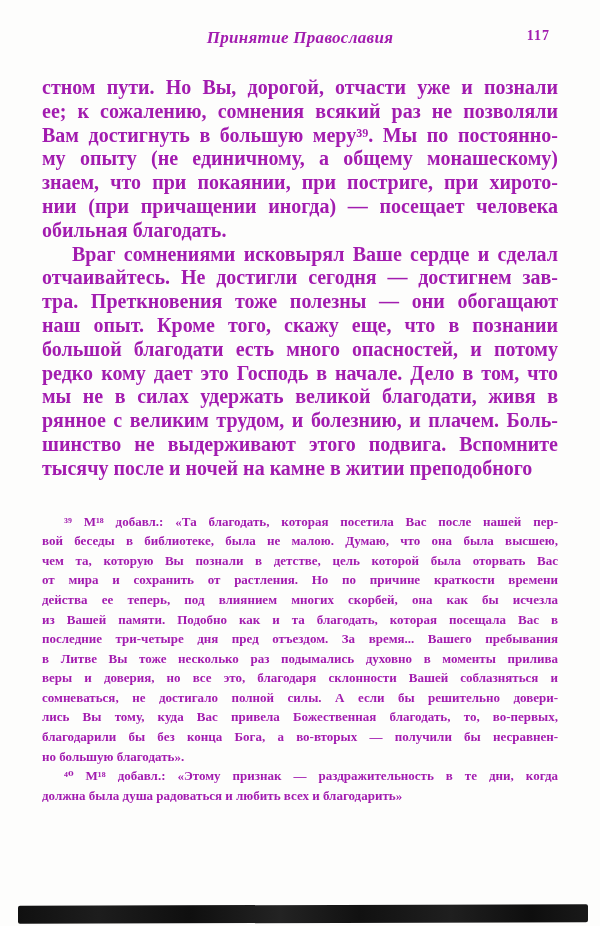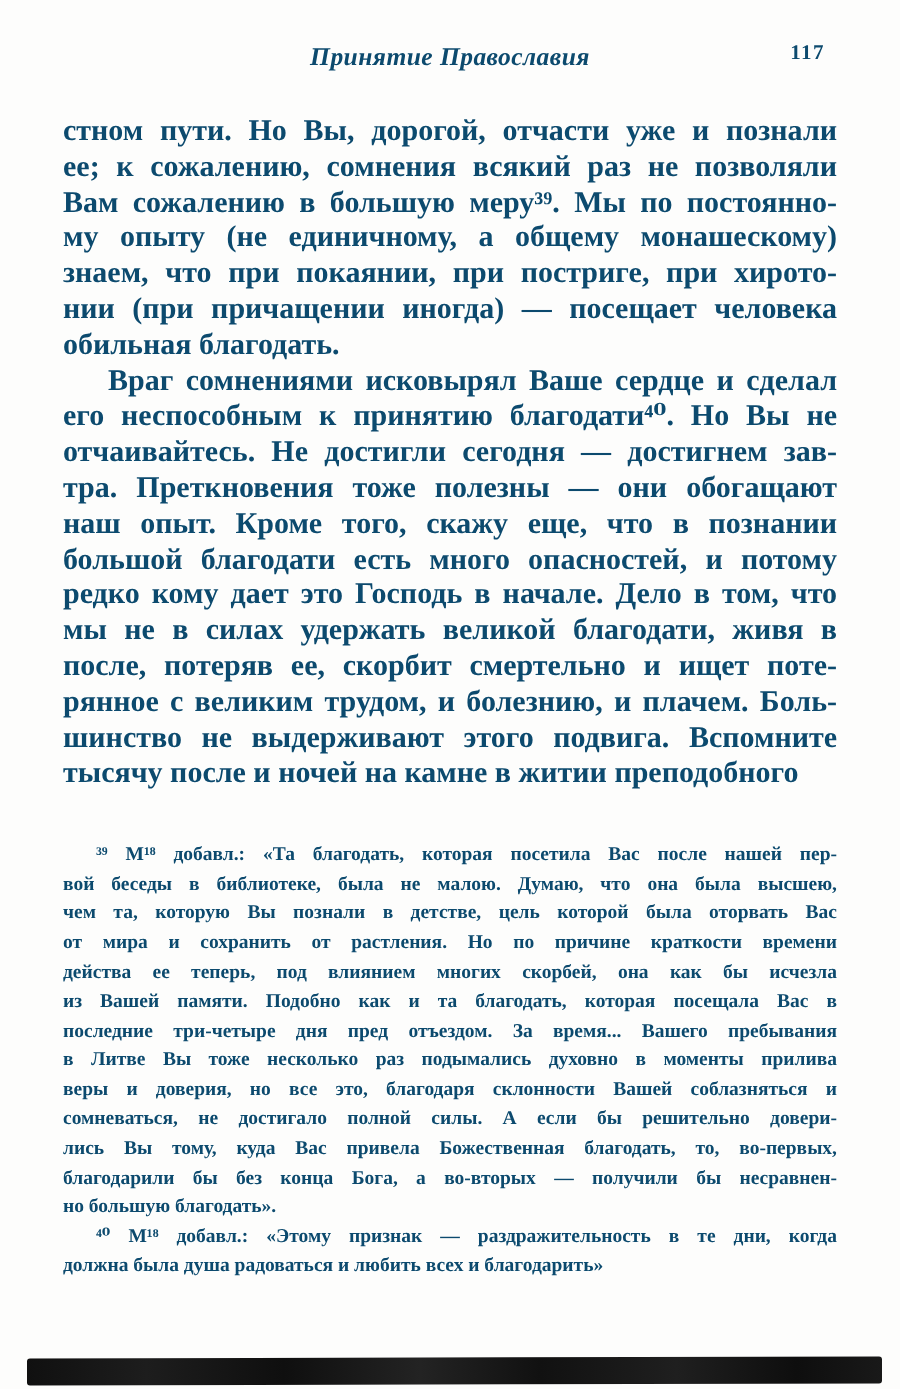--- a/index.html
+++ b/index.html
@@ -1,18 +1,18 @@
 <!DOCTYPE html>
 <html lang="ru"><head>
 <meta charset="utf-8">
 <style>
   html,body{margin:0;padding:0;background:#ffffff;}
   .page{
     width:600px;height:926px;box-sizing:border-box;position:relative;
-    background:#fdfdfc;color:#0c4a6e;overflow:hidden;
+    background:#fdfdfc;color:#a21caf;overflow:hidden;
     padding:0 42px;
     font-family:"Liberation Serif","DejaVu Serif",serif;
   }
   .header{position:relative;height:22px;margin-top:28px;font-size:17px;}
   .running-title{
     position:absolute;left:0;right:0;top:0;text-align:center;
     font-style:italic;font-weight:700;letter-spacing:.3px;
   }
   .page-number{position:absolute;right:8px;top:0;font-weight:600;font-size:14px;letter-spacing:1px;}
   .body-text{margin-top:26px;font-size:20px;line-height:23.8px;font-weight:600;}
@@ -35,36 +35,34 @@
 
   <div class="header">
     <span class="running-title">Принятие Православия</span>
     <span class="page-number">117</span>
   </div>
 
   <div class="body-text">
       <div class="para">
         <div class="line first">стном пути. Но Вы, дорогой, отчасти уже и познали</div>
         <div class="line">ее; к сожалению, сомнения всякий раз не позволяли</div>
-        <div class="line">Вам сожалению в большую меру³⁹. Мы по постоянно-</div>
+        <div class="line">Вам достигнуть в большую меру³⁹. Мы по постоянно-</div>
         <div class="line">му опыту (не единичному, а общему монашескому)</div>
         <div class="line">знаем, что при покаянии, при постриге, при хирото-</div>
         <div class="line">нии (при причащении иногда) — посещает человека</div>
         <div class="line last">обильная благодать.</div>
       </div>
       <div class="para indent">
         <div class="line first">Враг сомнениями исковырял Ваше сердце и сделал</div>
-        <div class="line">его неспособным к принятию благодати⁴⁰. Но Вы не</div>
         <div class="line">отчаивайтесь. Не достигли сегодня — достигнем зав-</div>
         <div class="line">тра. Преткновения тоже полезны — они обогащают</div>
         <div class="line">наш опыт. Кроме того, скажу еще, что в познании</div>
         <div class="line">большой благодати есть много опасностей, и потому</div>
         <div class="line">редко кому дает это Господь в начале. Дело в том, что</div>
         <div class="line">мы не в силах удержать великой благодати, живя в</div>
-        <div class="line">после, потеряв ее, скорбит смертельно и ищет поте-</div>
         <div class="line">рянное с великим трудом, и болезнию, и плачем. Боль-</div>
         <div class="line">шинство не выдерживают этого подвига. Вспомните</div>
         <div class="line last">тысячу после и ночей на камне в житии преподобного</div>
       </div>
     </div>
 
   <div class="footnotes">
       <div class="para indent">
         <div class="line first">³⁹ М¹⁸ добавл.: «Та благодать, которая посетила Вас после нашей пер-</div>
         <div class="line">вой беседы в библиотеке, была не малою. Думаю, что она была высшею,</div>

